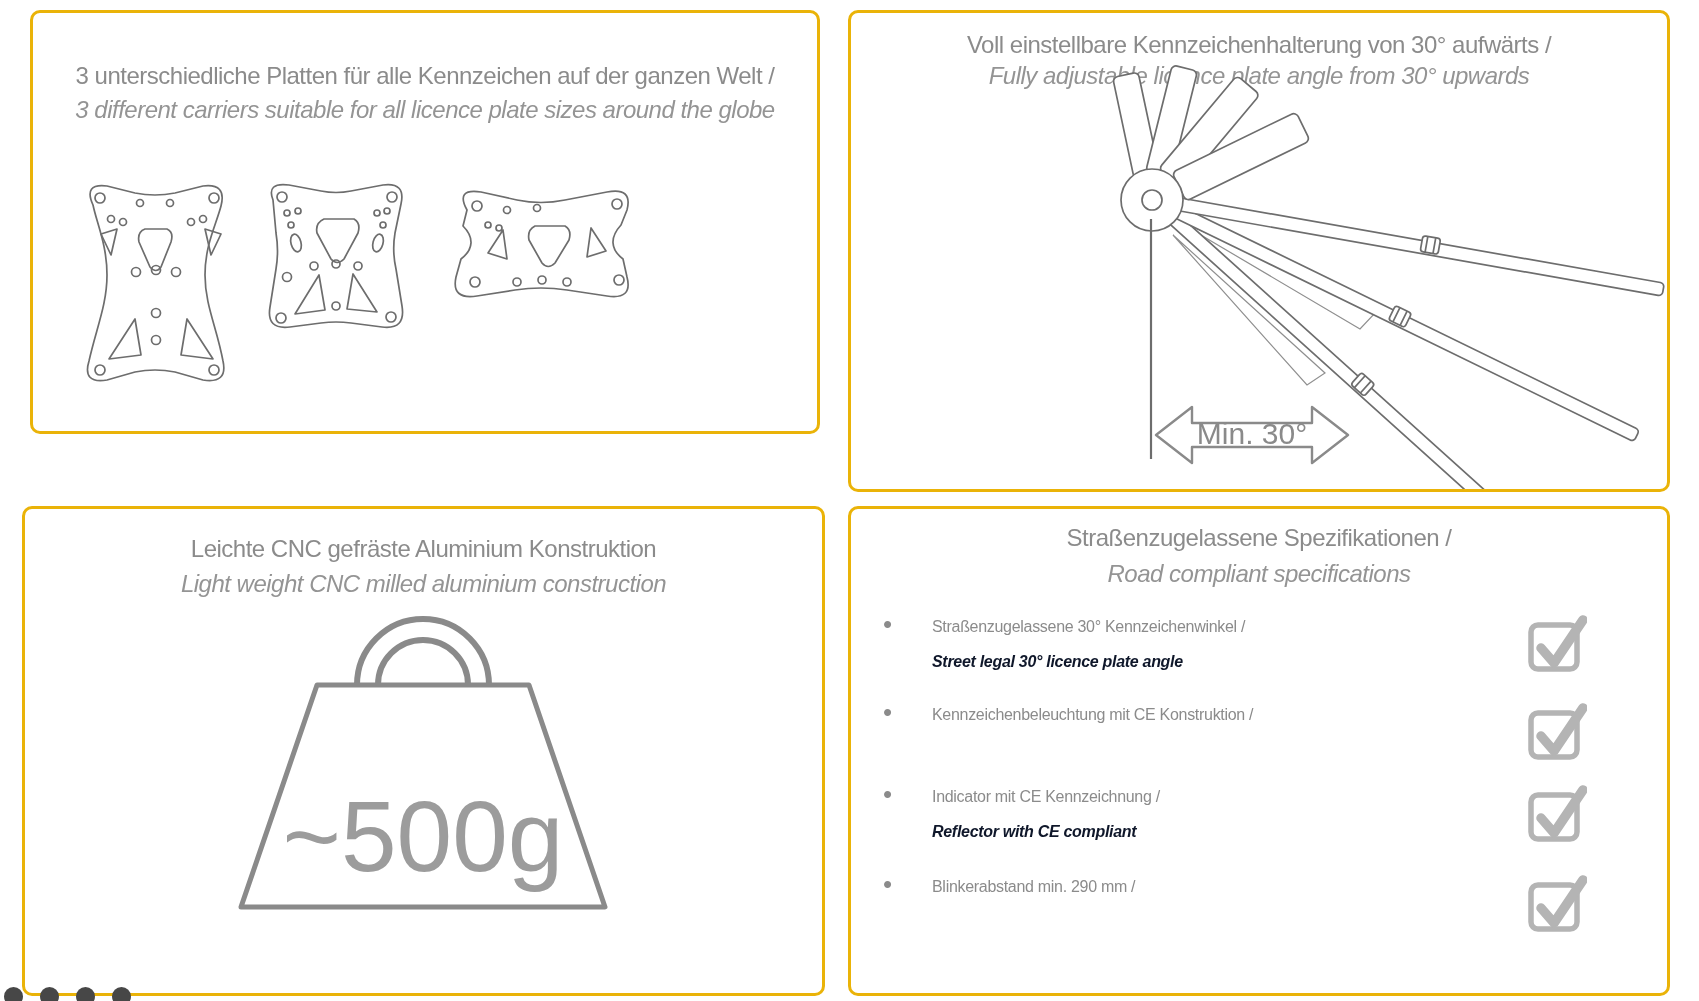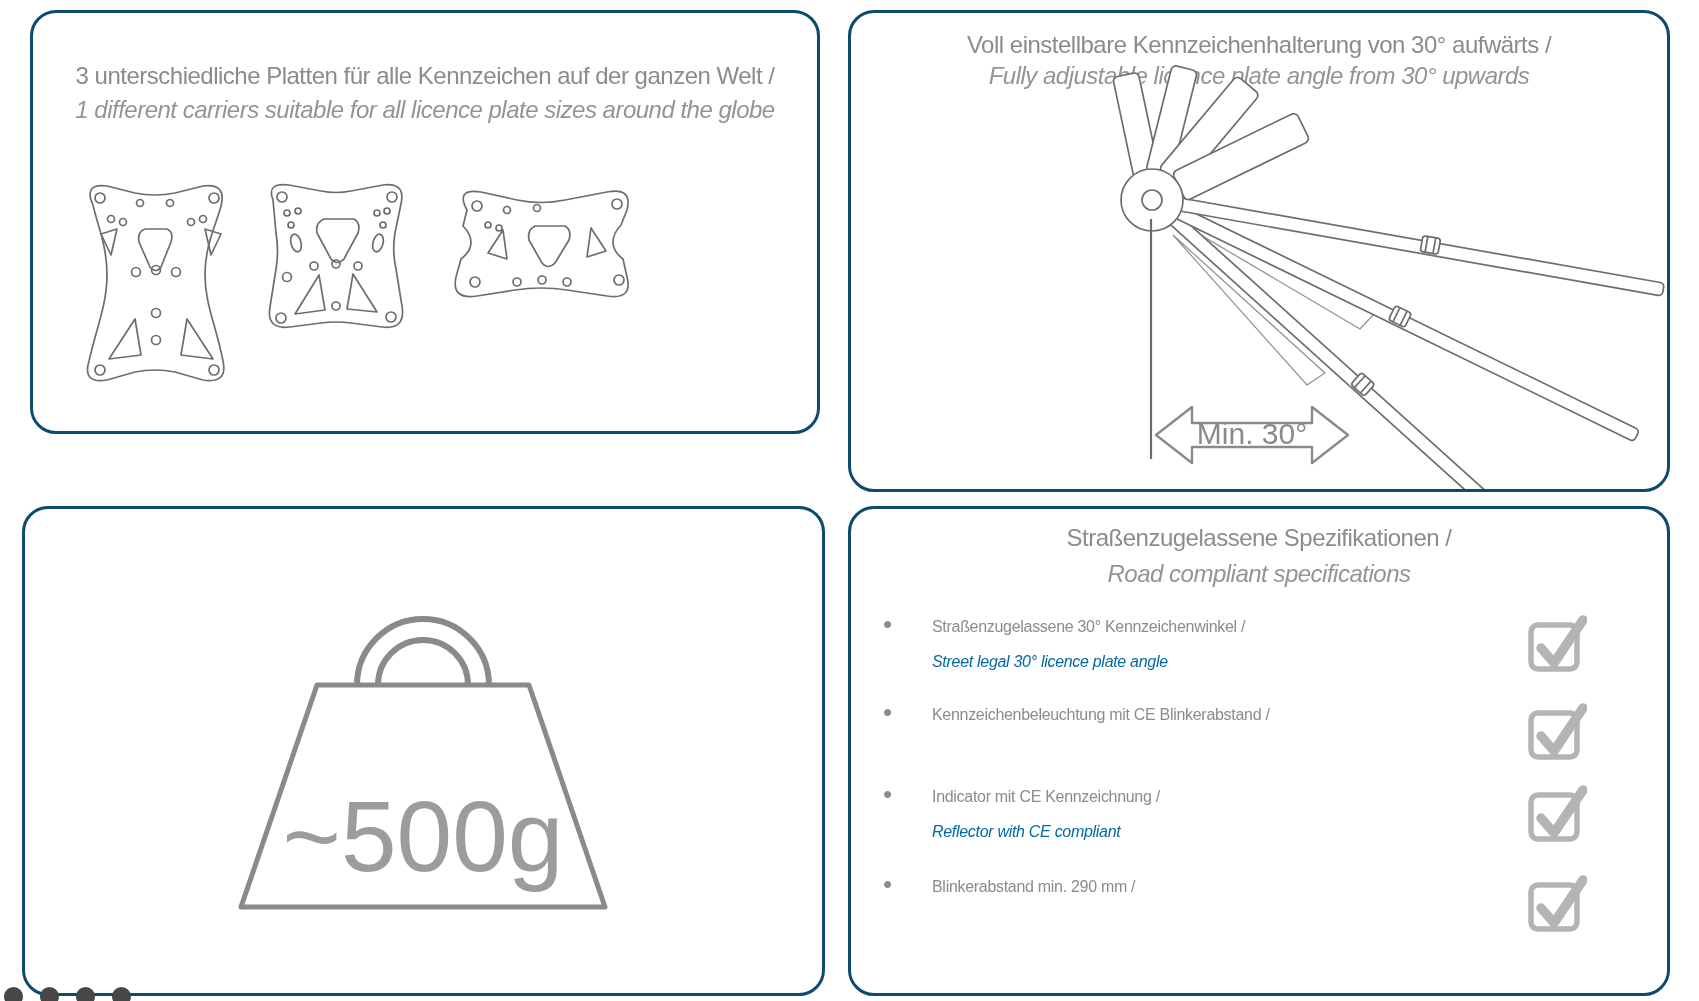--- a/index.html
+++ b/index.html
@@ -1,48 +1,48 @@
 <!DOCTYPE html>
 <html><head>
 <meta charset="utf-8">
 <style>
   html,body{margin:0;padding:0;background:#fff;}
   .stage{position:relative;width:1699px;height:1001px;background:#fff;overflow:hidden;
          font-family:"Liberation Sans",sans-serif;-webkit-font-smoothing:antialiased;}
-  .panel{position:absolute;background:#fff;border:3px solid #0c4a6e;border-radius:26px;box-sizing:border-box;}
+  .panel{position:absolute;background:#fff;border:3px solid #eab308;border-radius:10px;box-sizing:border-box;}
   #panel-carriers{left:30px;top:10px;width:790px;height:424px;}
   #panel-angle{left:848px;top:10px;width:822px;height:482px;}
   #panel-weight{left:22px;top:506px;width:803px;height:490px;}
   #panel-specs{left:848px;top:506px;width:822px;height:490px;padding-left:8px;}
   .ptitle{position:absolute;left:0;right:0;text-align:center;color:#8b8b8b;letter-spacing:-0.5px;white-space:nowrap;}
   .ptitle .de{font-size:24px;font-weight:400;}
   .ptitle .en{font-size:24px;font-style:italic;color:#949494;}
   #panel-carriers .ptitle{top:46px;line-height:34px;}
   #panel-angle .ptitle{top:16px;line-height:31px;}
   #panel-weight .ptitle{top:22px;line-height:35px;}
   #panel-specs .ptitle{top:11px;line-height:36px;}
   .diagram{position:absolute;left:0;top:0;}
   
   .spec-row{position:absolute;left:28px;right:28px;height:72px;}
   .spec-bullet{position:absolute;left:4px;top:0px;font-size:26px;color:#8b8b8b;}
   .spec-text{margin-left:53px;font-size:16px;line-height:35px;color:#8b8b8b;letter-spacing:-0.3px;white-space:nowrap;}
-  .spec-text .en{font-style:italic;color:#0369a1;}
+  .spec-text .en{font-style:italic;color:#0f172a;font-weight:bold;}
   .spec-check{position:absolute;right:52px;top:4px;width:62px;height:62px;}
   
   .dot{position:absolute;top:987px;width:19px;height:19px;border-radius:50%;background:#474747;}
 </style>
 </head>
 <body>
 
 <div class="stage">
 
   <div class="panel" id="panel-carriers">
     <div class="ptitle">
       <div class="de">3 unterschiedliche Platten für alle Kennzeichen auf der ganzen Welt /</div>
-      <div class="en">1 different carriers suitable for all licence plate sizes around the globe</div>
+      <div class="en">3 different carriers suitable for all licence plate sizes around the globe</div>
     </div>
     <svg class="diagram" width="784" height="476" viewBox="0 0 784 476" fill="none" stroke="#6d6d6d" stroke-width="1.7" stroke-linejoin="round">
 
       <g>
         <path d="M60,192 Q50,170 74,173 L102,180 Q122,184 142,180 L170,173 Q194,170 188,193
                  C183,212 172,232 172,262 C172,292 184,315 190,348 Q195,371 170,367
                  L142,359 Q122,355 102,359 L74,367 Q49,371 56,348
                  C63,316 74,292 74,262 C74,232 64,211 60,192 Z"></path>
         <circle cx="67" cy="185" r="5"></circle>
           <circle cx="181" cy="185" r="5"></circle>
@@ -169,20 +169,24 @@
 
       <line x1="300" y1="206" x2="300" y2="446" stroke="#6d6d6d" stroke-width="2.2"></line>
       <g>
         <path d="M305,422 L341,394 L341,410 L461,410 L461,394 L497,422 L461,450 L461,434 L341,434 L341,450 Z" stroke="#8a8a8a" stroke-width="2.4" fill="#fff" stroke-linejoin="round"></path>
         <text x="401" y="431" text-anchor="middle" font-size="30" fill="#8a8a8a" font-family="Liberation Sans, sans-serif">Min. 30°</text>
       </g>
     </svg>
   </div>
 
   <div class="panel" id="panel-weight">
+    <div class="ptitle">
+      <div class="de">Leichte CNC gefräste Aluminium Konstruktion</div>
+      <div class="en">Light weight CNC milled aluminium construction</div>
+    </div>
     <svg class="diagram" width="797" height="484" viewBox="0 0 797 484" fill="none">
       <path d="M332,176 A66,66 0 0 1 464,176" stroke="#8a8a8a" stroke-width="6"></path>
       <path d="M353,176 A45,45 0 0 1 443,176" stroke="#8a8a8a" stroke-width="6"></path>
       <path d="M292,176 L504,176 L580,398 L216,398 Z" fill="#fff" stroke="#8a8a8a" stroke-width="5" stroke-linejoin="round"></path>
       <text x="398" y="362" text-anchor="middle" font-size="100" fill="#9c9c9c" font-family="Liberation Sans, sans-serif">~500g</text>
     </svg>
   </div>
 
   <div class="panel" id="panel-specs">
     <div class="ptitle">
@@ -198,21 +202,21 @@
       </div>
       <svg class="spec-check" viewBox="0 0 62 62" fill="none" stroke="#b4b4b4">
         <rect x="6" y="12" width="46" height="44" rx="7" stroke-width="5.5"></rect>
         <path d="M16,35 L29,50 L58,7" stroke-width="9.5" stroke-linecap="round" stroke-linejoin="round"></path>
       </svg>
     </div>
 
     <div class="spec-row" style="top:188px;">
       <span class="spec-bullet">•</span>
       <div class="spec-text">
-        <div class="de">Kennzeichenbeleuchtung mit CE Blinkerabstand /</div>
+        <div class="de">Kennzeichenbeleuchtung mit CE Konstruktion /</div>
       </div>
       <svg class="spec-check" viewBox="0 0 62 62" fill="none" stroke="#b4b4b4">
         <rect x="6" y="12" width="46" height="44" rx="7" stroke-width="5.5"></rect>
         <path d="M16,35 L29,50 L58,7" stroke-width="9.5" stroke-linecap="round" stroke-linejoin="round"></path>
       </svg>
     </div>
 
     <div class="spec-row" style="top:270px;">
       <span class="spec-bullet">•</span>
       <div class="spec-text">

